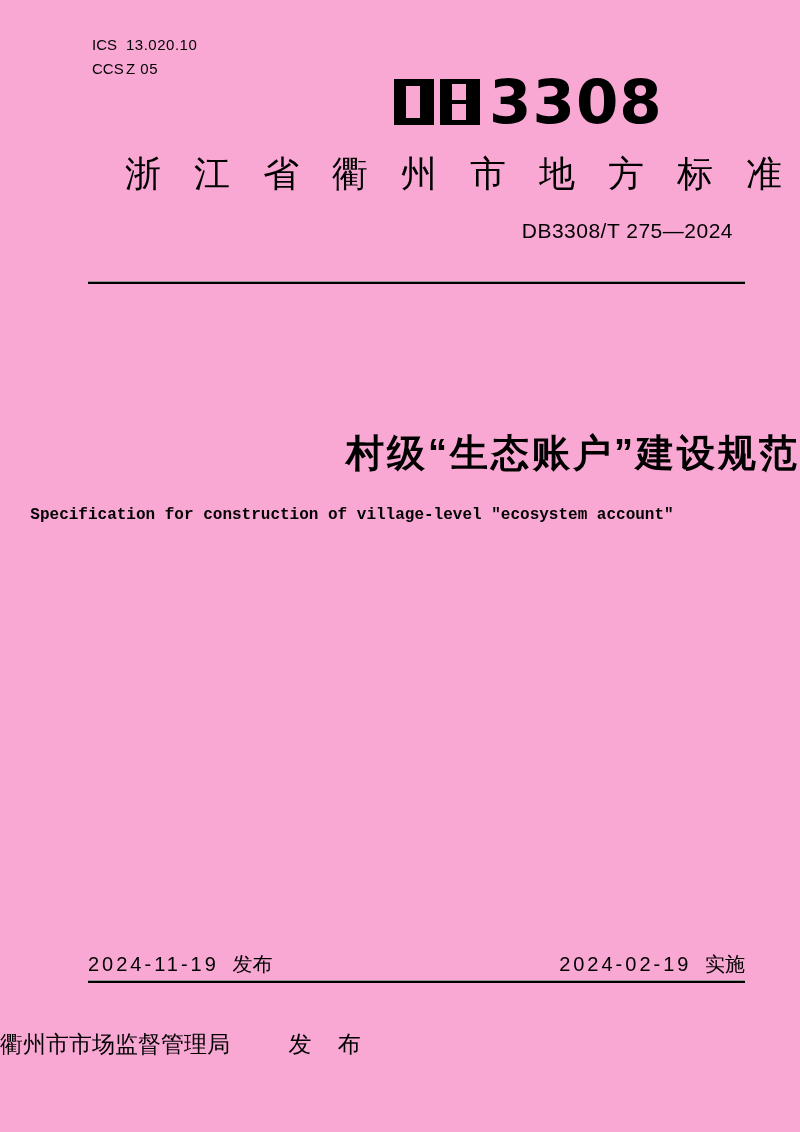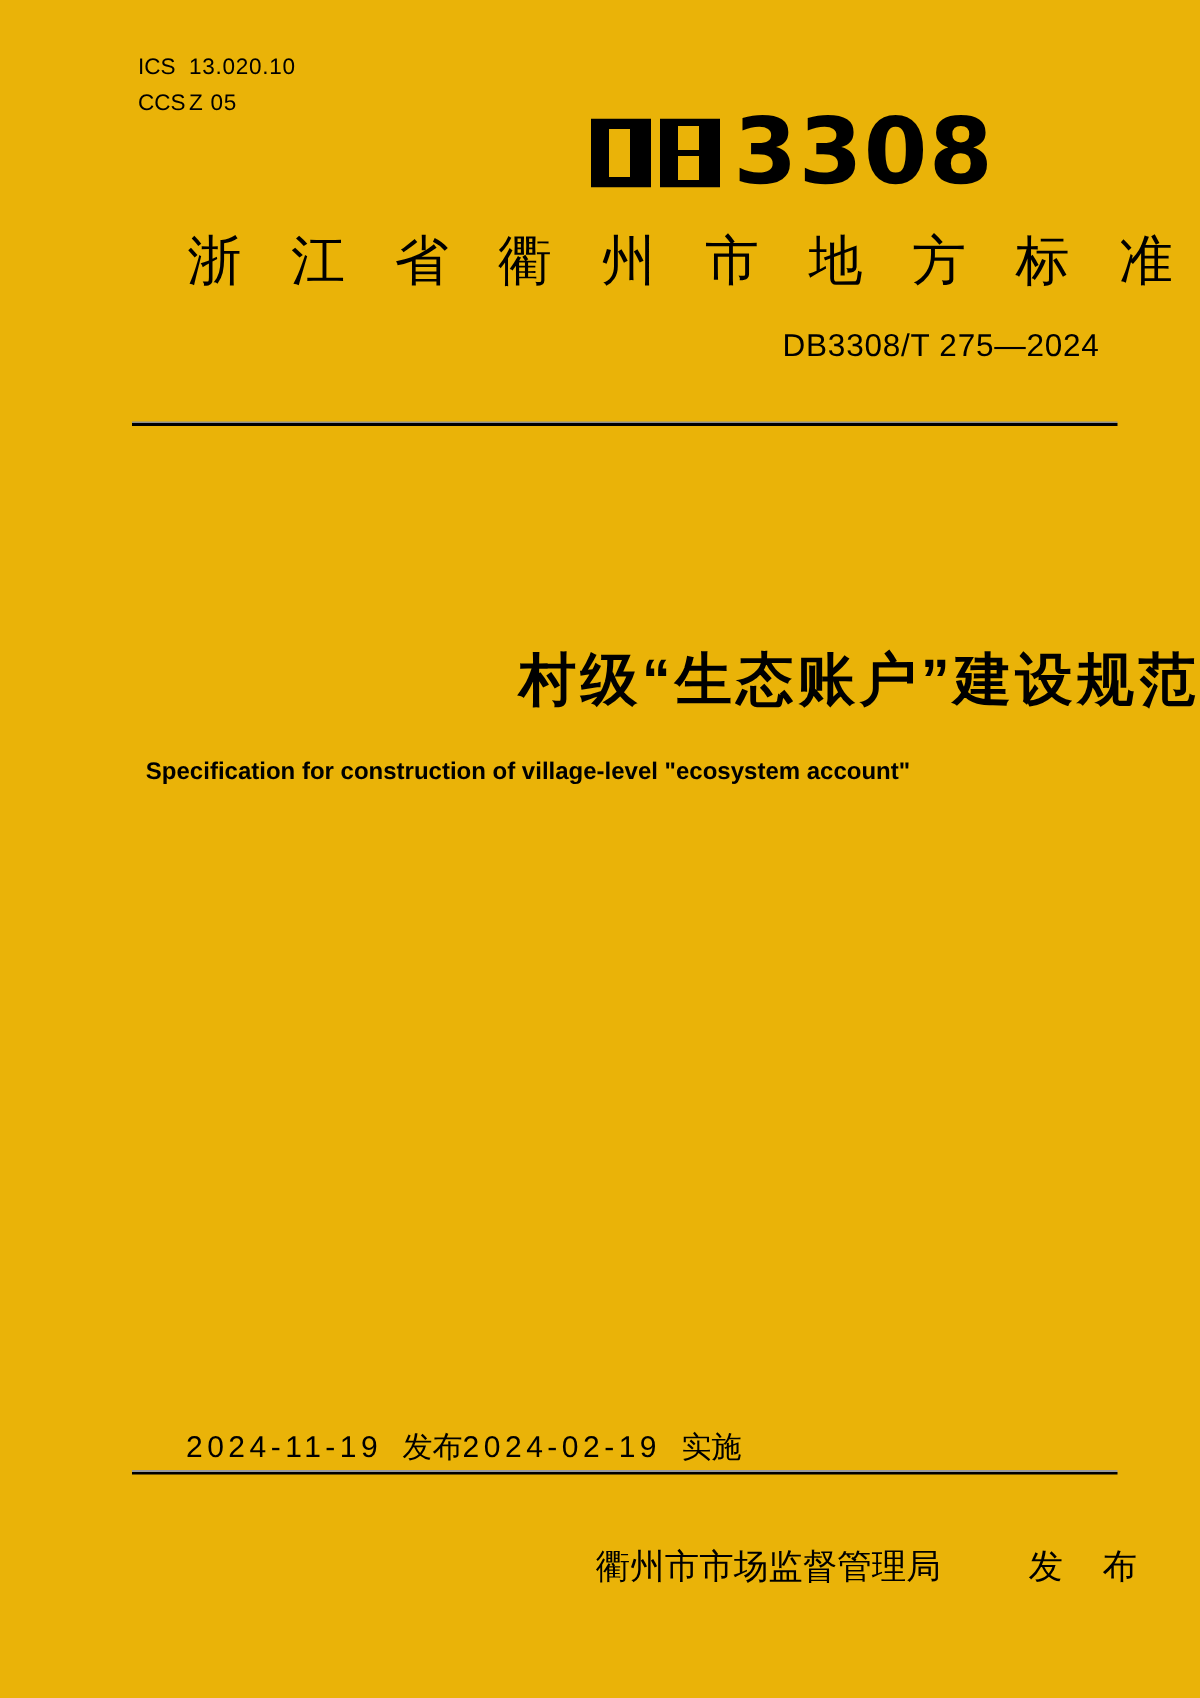--- a/index.html
+++ b/index.html
@@ -3,21 +3,21 @@
 <meta charset="utf-8">
 <style>
   * { margin: 0; padding: 0; box-sizing: border-box; }
   html, body { background: #e9e9e9; }
   body { font-family: "Liberation Sans", sans-serif; color: #000; }
   .page {
     position: relative;
     width: 800px;
     height: 1132px;
     margin: 0 auto;
-    background: #eab308;
+    background: #f9a8d4;
     overflow: hidden;
   }
 
   
   .meta { position: absolute; left: 92px; top: 36px; font-size: 15px; }
   .meta-row { display: flex; margin-bottom: 7px; }
   .meta-label { width: 34px; }
   .meta-value { letter-spacing: 0.5px; }
 
   
@@ -49,36 +49,35 @@
   .rule-top { top: 281px; height: 3px; background: linear-gradient(to bottom, #8f8f8f 1px, #000 1px); }
   .rule-bottom { top: 980px; height: 3px; background: linear-gradient(to bottom, #9a9a9a 1px, #000 1px); }
 
   .title-zh {
     position: absolute; left: 0; top: 428px; width: 800px;
     text-align: right; font-size: 38px; font-weight: bold; letter-spacing: 3px;
   }
   .title-en {
     position: absolute; left: 0; top: 506px; width: 704px;
     text-align: center;
-    font-family: Liberation Sans, sans-serif;
+    font-family: Liberation Mono, monospace;
     font-weight: bold; font-size: 16px;
   }
 
   .dates-row {
     position: absolute; left: 88px; top: 951px; width: 657px;
-    display: flex; justify-content: flex-start;
+    display: flex; justify-content: space-between;
     font-size: 20px;
-    margin-left: 36px;
   }
   .date { letter-spacing: 3px; }
   .date-label { margin-left: 8px; }
 
   .publisher-row {
     position: absolute; left: 0; top: 1029px; width: 768px;
-    text-align: right; font-size: 23px;
+    text-align: left; font-size: 23px;
   }
   .publish-label { margin-left: 52px; letter-spacing: 10px; }
 </style>
 </head>
 <body>
 
 <div class="page">
 
   <div class="meta">
     <div class="meta-row">

